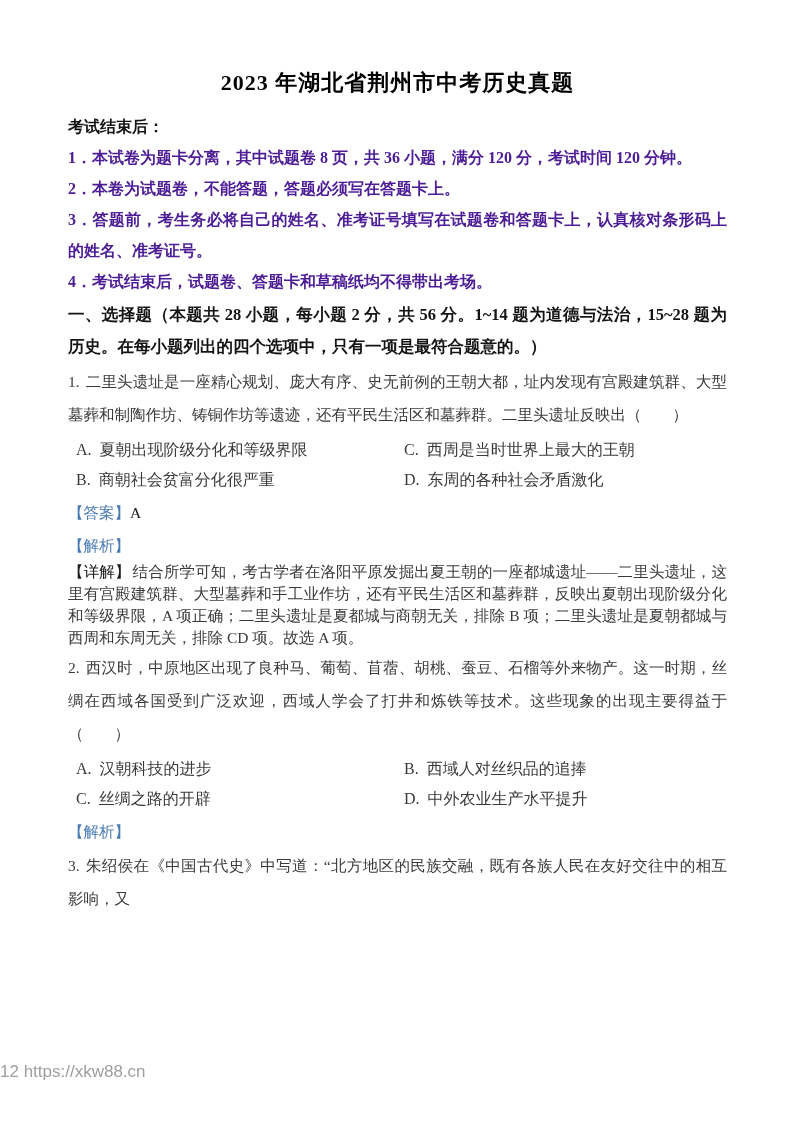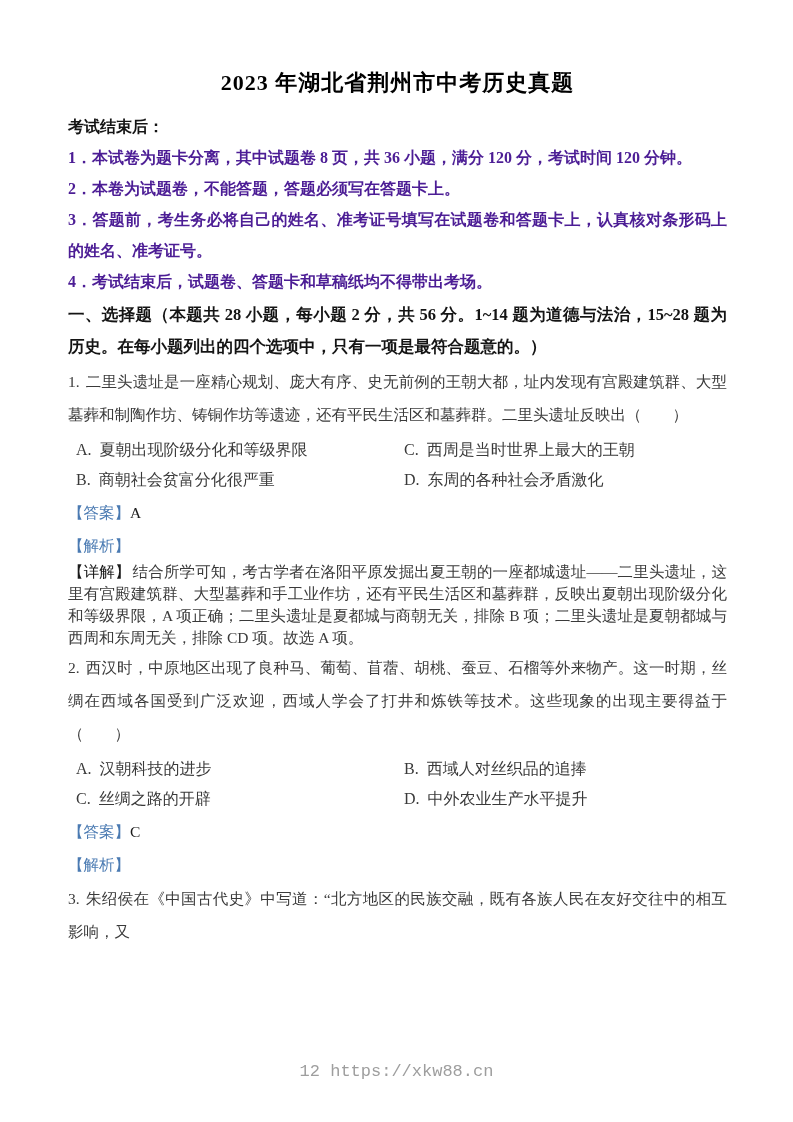--- a/index.html
+++ b/index.html
@@ -86,24 +86,23 @@
   }
   .detail-para .detail-label {
     color: #1a1a1a;
     margin-right: 2px;
   }
   .page-footer {
     position: absolute;
     left: 0;
     top: 1062px;
     width: 100%;
-    text-align: center;
     color: #9e9e9e;
     font-size: 17px;
-    font-family: Liberation Mono, monospace;
+    font-family: Liberation Sans, sans-serif;
   }
 </style>
 </head>
 <body>
 
 <div class="page">
 
   <h1 class="doc-title">2023 年湖北省荆州市中考历史真题</h1>
 
   <p class="notice-heading">考试结束后：</p>
@@ -125,20 +124,19 @@
   <p class="ans-line"><span class="label-blue">【解析】</span></p>
   <p class="detail-para"><span class="detail-label">【详解】</span><span>结合所学可知，考古学者在洛阳平原发掘出夏王朝的一座都城遗址——二里头遗址，这里有宫殿建筑群、大型墓葬和手工业作坊，还有平民生活区和墓葬群，反映出夏朝出现阶级分化和等级界限，A 项正确；二里头遗址是夏都城与商朝无关，排除 B 项；二里头遗址是夏朝都城与西周和东周无关，排除 CD 项。故选 A 项。</span></p>
 
   <p class="q-text"><span class="q-num">2.</span><span>西汉时，中原地区出现了良种马、葡萄、苜蓿、胡桃、蚕豆、石榴等外来物产。这一时期，丝绸在西域各国受到广泛欢迎，西域人学会了打井和炼铁等技术。这些现象的出现主要得益于（　　）</span></p>
   <div class="options">
     <div class="option"><span class="opt-label">A.</span><span>汉朝科技的进步</span></div>
     <div class="option"><span class="opt-label">B.</span><span>西域人对丝织品的追捧</span></div>
     <div class="option"><span class="opt-label">C.</span><span>丝绸之路的开辟</span></div>
     <div class="option"><span class="opt-label">D.</span><span>中外农业生产水平提升</span></div>
   </div>
-  <p class="ans-line"><span class="label-blue">【答案】</span><span>C</span></p>
   <p class="ans-line"><span class="label-blue">【解析】</span></p>
 
   <p class="q-text"><span class="q-num">3.</span><span>朱绍侯在《中国古代史》中写道：“北方地区的民族交融，既有各族人民在友好交往中的相互影响，又</span></p>
 
 </div>
 
 <div class="page-footer">12 https://xkw88.cn</div>
 
 </body></html>

